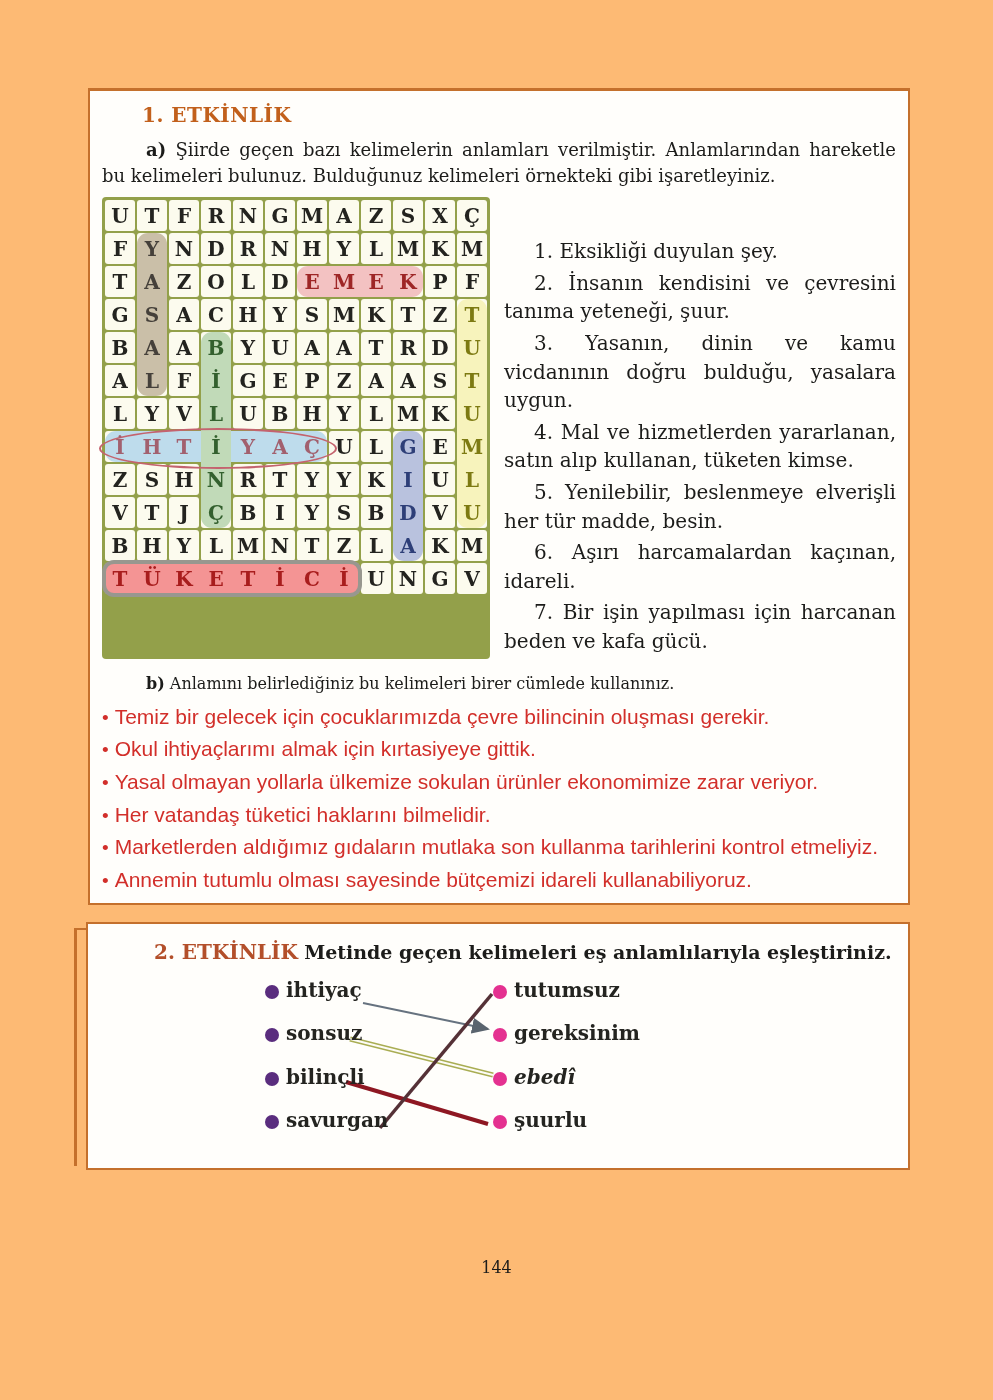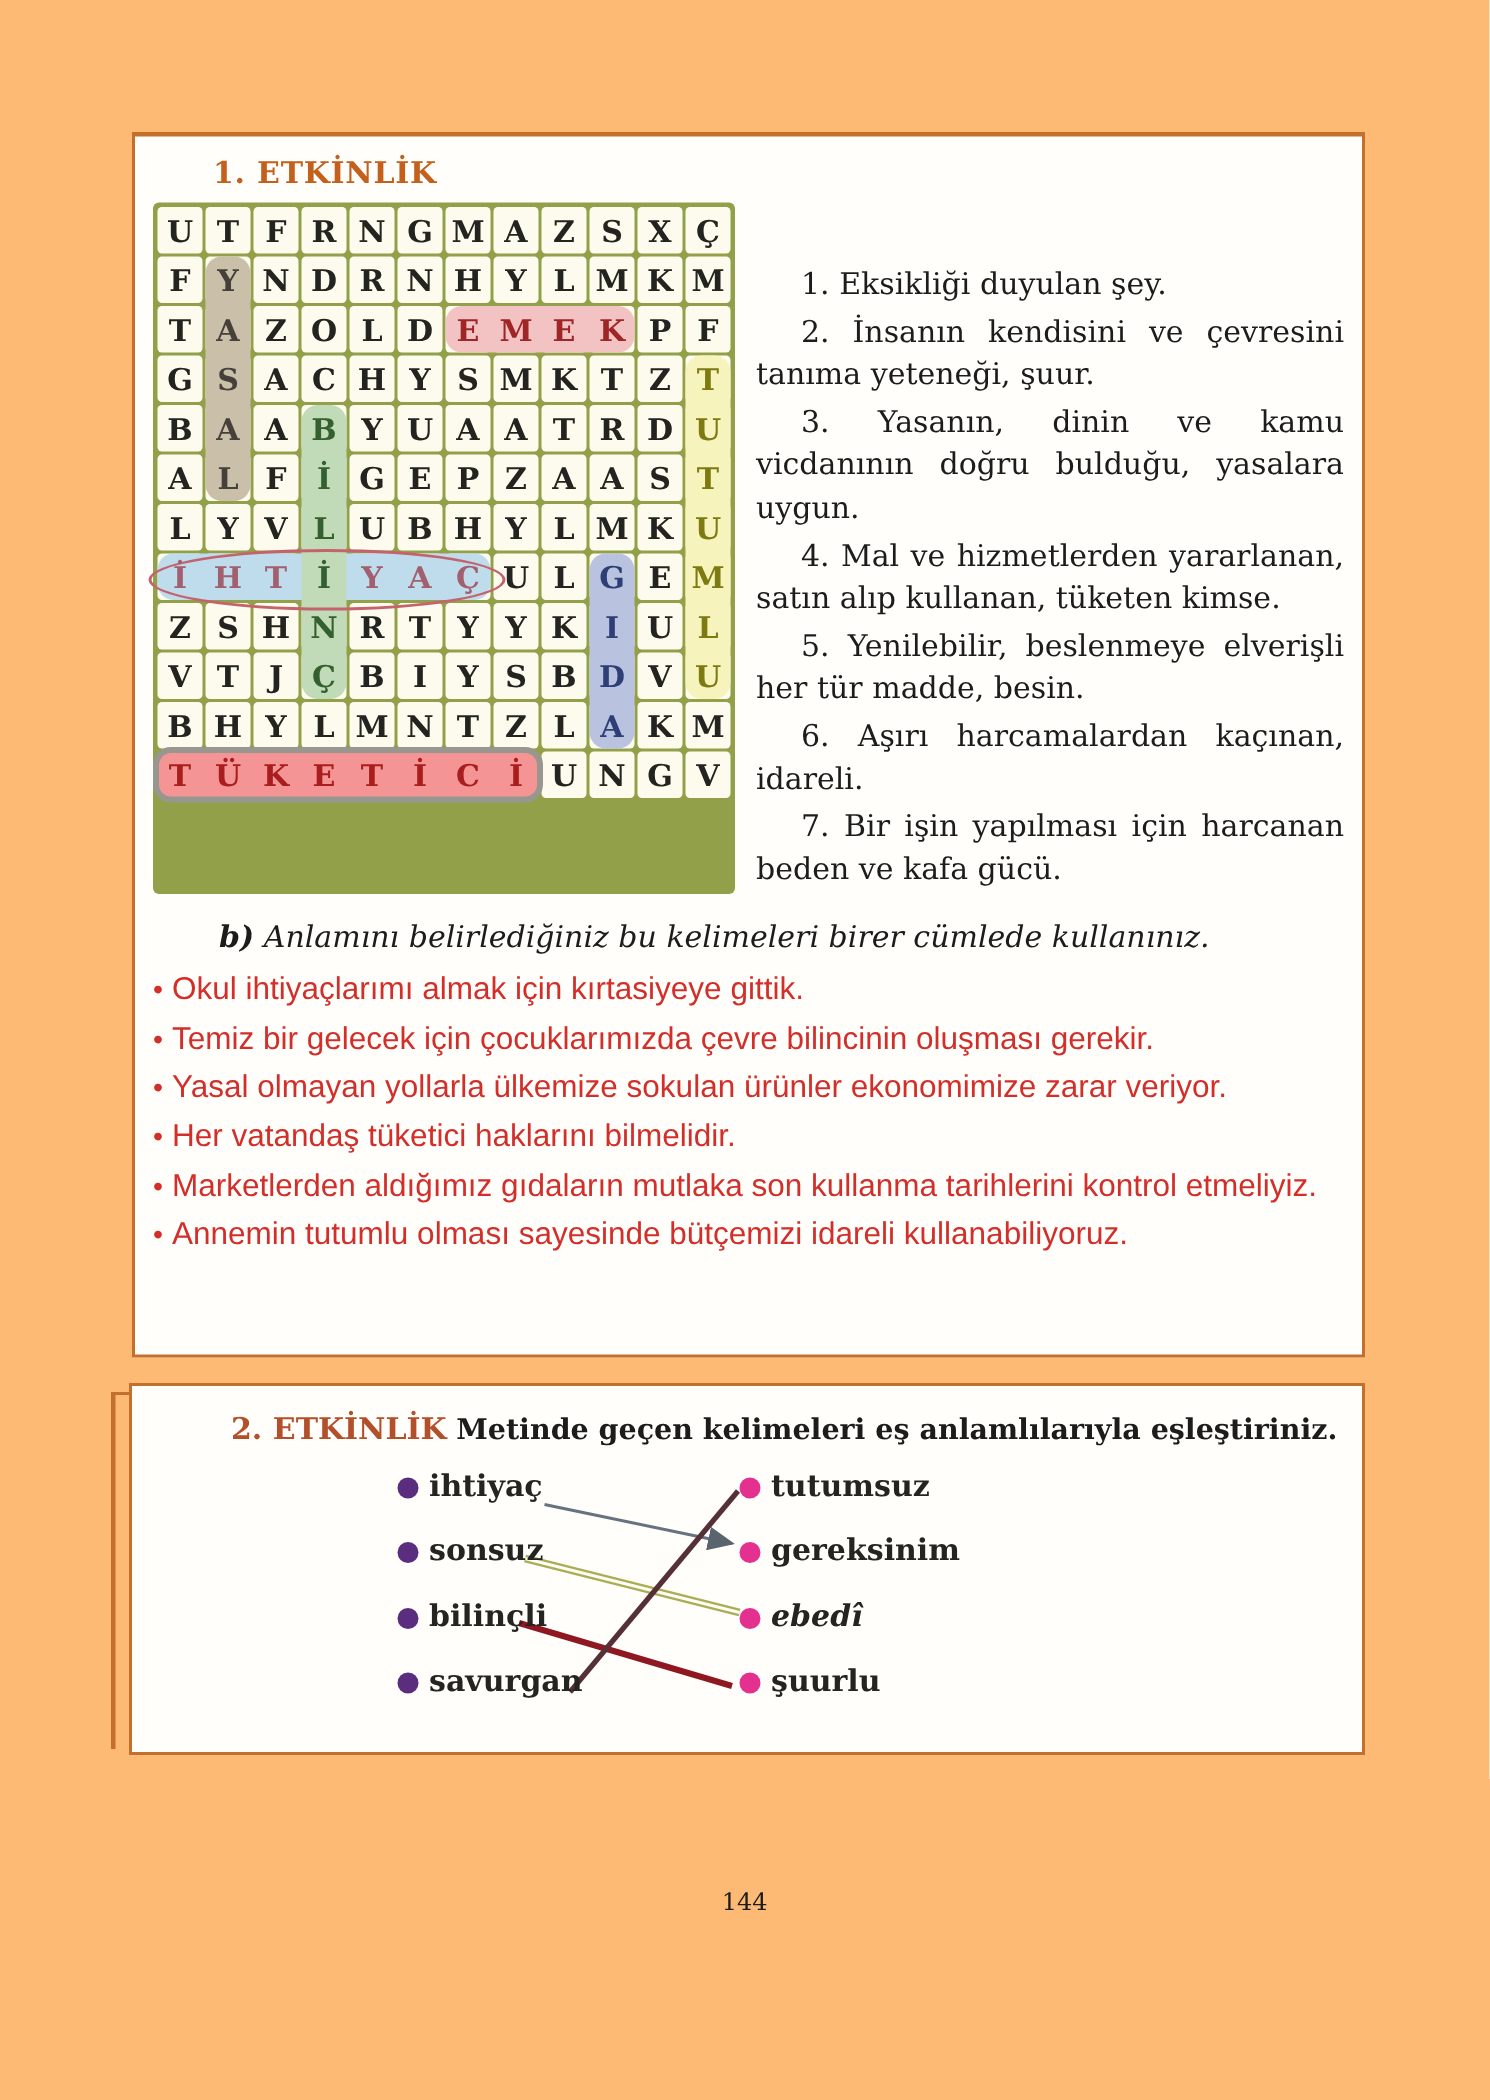--- a/index.html
+++ b/index.html
@@ -24,21 +24,21 @@
   .cell{background:#fcfbee;border-radius:3px;display:flex;align-items:center;justify-content:center;}
   .letter{position:relative;z-index:2;font-size:20px;font-weight:bold;color:#23231f;line-height:1;}
   .hl-layer{position:absolute;inset:0;z-index:1;}
   .pill{position:absolute;border-radius:11px;}
   .oval-outline{position:absolute;z-index:3;border-radius:50%;background:transparent;}
 
   
   .defs{flex:1 1 auto;padding:40px 0 0 14px;}
   .def{margin:0 0 3px 0;font-size:20px;line-height:1.43;text-align:justify;text-indent:30px;}
 
-  .a1-partb{margin:14px 0 0 0;font-size:20px;line-height:1.4;text-indent:44px;font-style:italic;}
+  .a1-partb{margin:14px 0 0 0;font-size:16px;line-height:1.4;text-indent:44px;}
 
   .sents{margin-top:6px;}
   .sent{margin:0;font-family:"Liberation Sans", sans-serif;font-size:21px;line-height:1.55;
         color:#d22f2a;text-align:left;}
   .sent .bullet{font-size:19px;margin-right:6px;}
 
   
   .box2{position:absolute;left:86px;top:922px;width:824px;height:248px;
         border:2px solid #c4702c;background:#fffefb;box-sizing:border-box;}
   .box2-bracket{position:absolute;left:74px;top:928px;width:12px;height:236px;
@@ -54,20 +54,22 @@
            font-size:16px;color:#1c1c1a;}
 </style>
 </head>
 <body>
 
 <div class="page">
 
   <div class="box1">
     <div class="a1-title">1. ETKİNLİK</div>
 
+    <p class="a1-intro"><span class="bold">a)</span>
+      <span>Şiirde geçen bazı kelimelerin anlamları verilmiştir. Anlamlarından hareketle bu kelimeleri bulunuz. Bulduğunuz kelimeleri örnekteki gibi işaretleyiniz.</span></p>
 
     <div class="a1-row">
       <div class="wsgrid">
         <div class="hl-layer">
             <div class="pill" style="background: rgb(190, 220, 236); left: 3px; top: 234px; width: 222px; height: 31px;"></div>
             <div class="oval-outline" style="left: -3px; top: 231px; width: 234px; height: 37px; border: 2px solid rgb(196, 99, 110);"></div>
             <div class="pill" style="background: rgb(202, 191, 168); left: 35px; top: 36px; width: 30px; height: 163px;"></div>
             <div class="pill" style="background: rgb(243, 194, 194); left: 195px; top: 69px; width: 126px; height: 31px;"></div>
             <div class="pill" style="background: rgb(193, 218, 184); left: 99px; top: 135px; width: 30px; height: 196px;"></div>
             <div class="pill" style="background: rgb(247, 243, 188); left: 355px; top: 102px; width: 30px; height: 229px;"></div>
@@ -515,22 +517,22 @@
           <p class="def">5. Yenilebilir, beslenmeye elverişli her tür madde, besin.</p>
           <p class="def">6. Aşırı harcamalardan kaçınan, idareli.</p>
           <p class="def">7. Bir işin yapılması için harcanan beden ve kafa gücü.</p>
         </div>
     </div>
 
     <p class="a1-partb"><span class="bold">b)</span>
       <span>Anlamını belirlediğiniz bu kelimeleri birer cümlede kullanınız.</span></p>
 
     <div class="sents">
+        <p class="sent"><span class="bullet">•</span>Temiz bir gelecek için çocuklarımızda çevre bilincinin oluşması gerekir.</p>
         <p class="sent"><span class="bullet">•</span>Okul ihtiyaçlarımı almak için kırtasiyeye gittik.</p>
-        <p class="sent"><span class="bullet">•</span>Temiz bir gelecek için çocuklarımızda çevre bilincinin oluşması gerekir.</p>
         <p class="sent"><span class="bullet">•</span>Yasal olmayan yollarla ülkemize sokulan ürünler ekonomimize zarar veriyor.</p>
         <p class="sent"><span class="bullet">•</span>Her vatandaş tüketici haklarını bilmelidir.</p>
         <p class="sent"><span class="bullet">•</span>Marketlerden aldığımız gıdaların mutlaka son kullanma tarihlerini kontrol etmeliyiz.</p>
         <p class="sent"><span class="bullet">•</span>Annemin tutumlu olması sayesinde bütçemizi idareli kullanabiliyoruz.</p>
       </div>
   </div>
 
   <div class="box2-bracket"></div>
   <div class="box2">
     <p class="a2-head"><span class="a2-title">2. ETKİNLİK</span>

